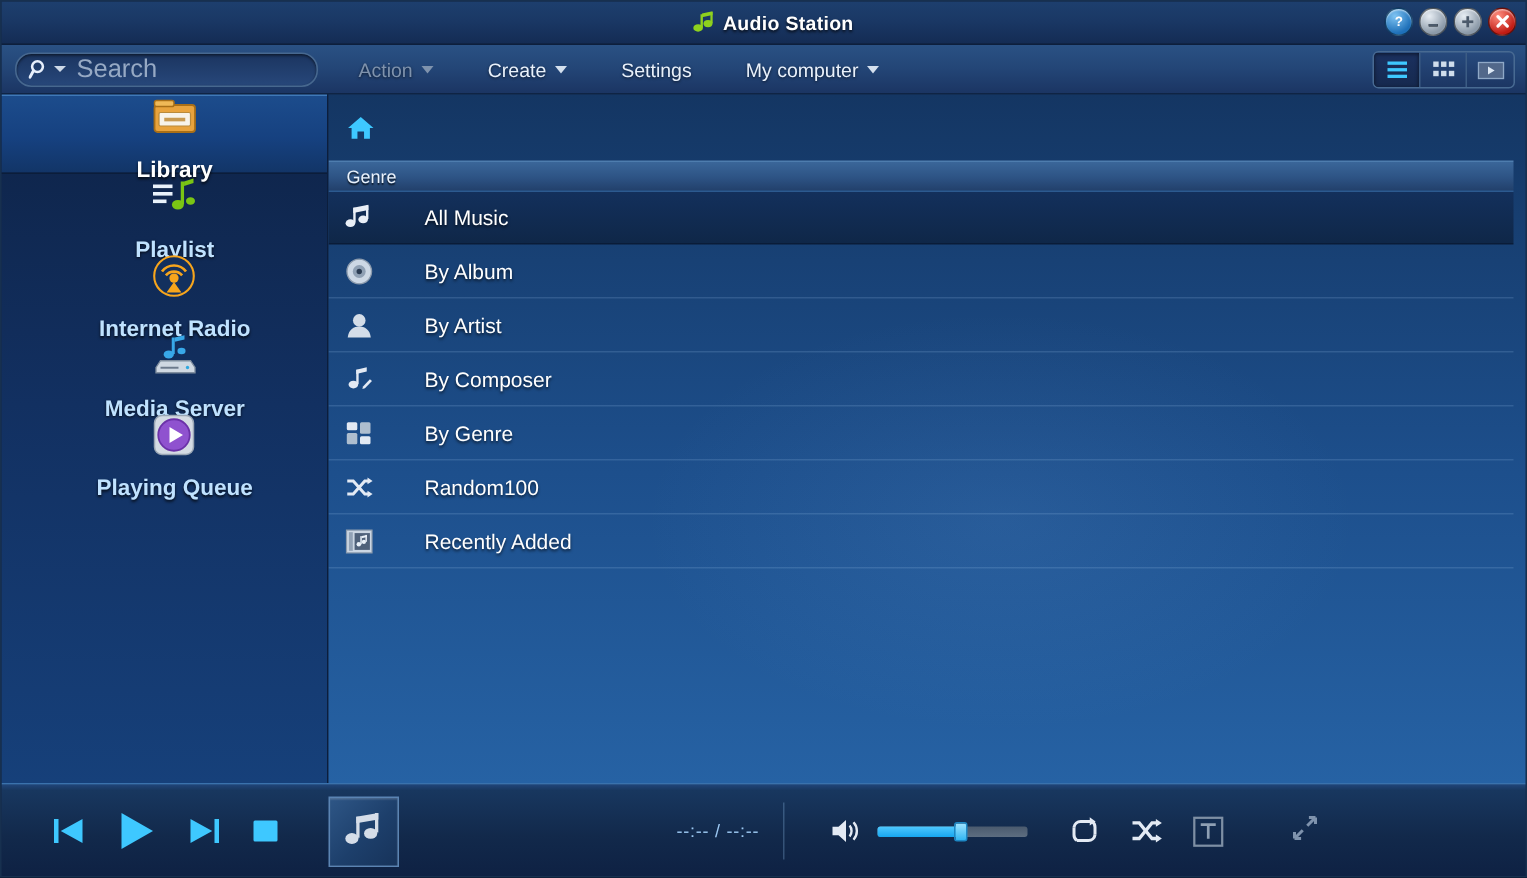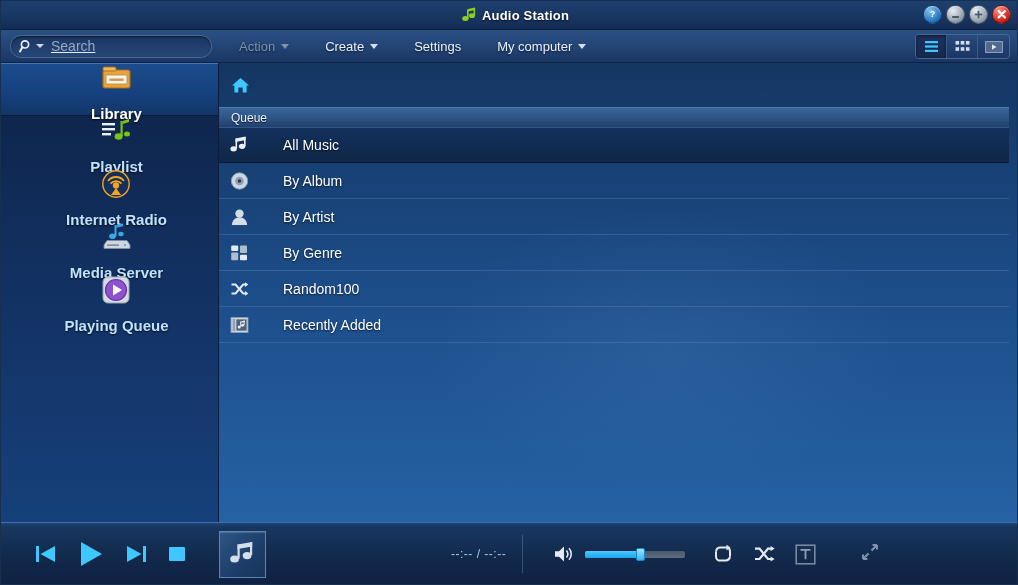--- a/index.html
+++ b/index.html
@@ -64,22 +64,22 @@
     cursor: text;
   }
   #search-icon { margin-left: 8px; display: flex; align-items: center; }
   #search-caret {
     width: 0; height: 0; margin-left: 3px;
     border-left: 4px solid transparent; border-right: 4px solid transparent;
     border-top: 4px solid #cdd9e8;
   }
   #search-input {
     background: transparent; border: 0; outline: none;
-    color: #e6eefb; font-size: 14px; font-family: inherit;
-    margin-left: 7px; width: 140px; text-decoration: underline;
+    color: #e6eefb; font-size: 17px; font-family: inherit;
+    margin-left: 7px; width: 140px;
   }
   #search-input::placeholder { color: #96a9c4; }
 
   .menu-item {
     color: #e9f1fb; font-size: 13px;
     padding: 4px 9px; margin-left: 18px;
     display: flex; align-items: center; gap: 6px;
     text-shadow: 0 1px 2px rgba(0,0,0,.6);
     cursor: pointer; border-radius: 3px;
   }
@@ -387,21 +387,21 @@
 
     <div id="breadcrumb">
       <span id="home-icon">
         <svg width="19" height="17" viewBox="0 0 19 17">
           <path d="M9.5 1 L18 8.4 L15.6 8.4 L15.6 15.5 L11.7 15.5 L11.7 10.6 L7.3 10.6 L7.3 15.5 L3.4 15.5 L3.4 8.4 L1 8.4 Z" fill="#3ec8ff"></path>
         </svg>
       </span>
     </div>
 
     <div id="list-header">
-      <div class="col">Queue</div>
+      <div class="col">Genre</div>
     </div>
 
     <div id="list">
 
       <div class="row selected">
         <span class="row-icon">
           <svg width="19" height="18" viewBox="0 0 19 18">
             <rect x="5.5" y="2.5" width="1.6" height="10" fill="#e9eff7"></rect>
             <rect x="14" y="1" width="1.6" height="9" fill="#e9eff7"></rect>
             <path d="M5.5 2.5 L15.6 0.5 L15.6 4 L5.5 6 Z" fill="#e9eff7"></path>
@@ -427,20 +427,31 @@
       <div class="row">
         <span class="row-icon">
           <svg width="19" height="18" viewBox="0 0 19 18">
             <circle cx="9.5" cy="5.6" r="4.2" fill="#d4dde8"></circle>
             <path d="M1.8 17 C2.4 11.4 6 9.6 9.5 9.6 C13 9.6 16.6 11.4 17.2 17 Z" fill="#d4dde8"></path>
           </svg>
         </span>
         <span class="row-label">By Artist</span>
       </div>
 
+      <div class="row">
+        <span class="row-icon">
+          <svg width="19" height="18" viewBox="0 0 19 18">
+            <rect x="7.5" y="2.5" width="1.6" height="9.5" fill="#e3eaf4"></rect>
+            <path d="M7.5 2.5 L14.5 0.8 L14.5 3.6 L7.5 5.3 Z" fill="#e3eaf4"></path>
+            <ellipse cx="5.6" cy="12.4" rx="3.2" ry="2.6" fill="#e3eaf4"></ellipse>
+            <path d="M12 13.6 L16.6 8.8 L18 10 L13.3 14.8 L11.6 15.3 Z" fill="#e3eaf4"></path>
+          </svg>
+        </span>
+        <span class="row-label">By Composer</span>
+      </div>
 
       <div class="row">
         <span class="row-icon">
           <svg width="19" height="18" viewBox="0 0 19 18">
             <rect x="1.2" y="1.5" width="7" height="5.4" rx="1" fill="#e2e9f3"></rect>
             <rect x="10" y="1.5" width="7" height="7.6" rx="1" fill="#aebecf"></rect>
             <rect x="1.2" y="8.6" width="7" height="7.6" rx="1" fill="#aebecf"></rect>
             <rect x="10" y="10.8" width="7" height="5.4" rx="1" fill="#e2e9f3"></rect>
           </svg>
         </span>

